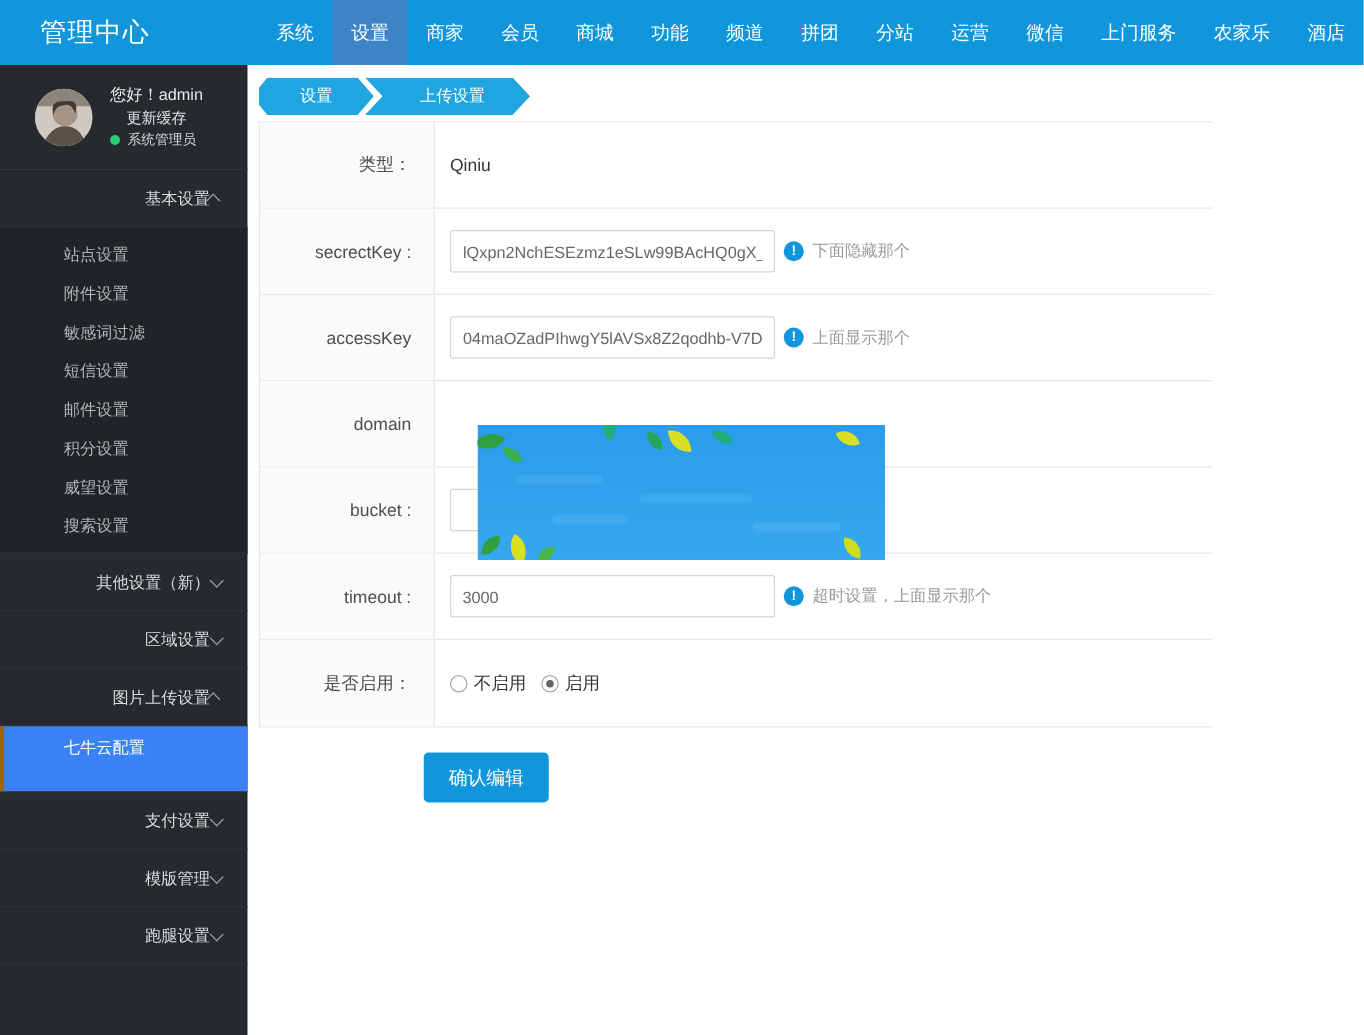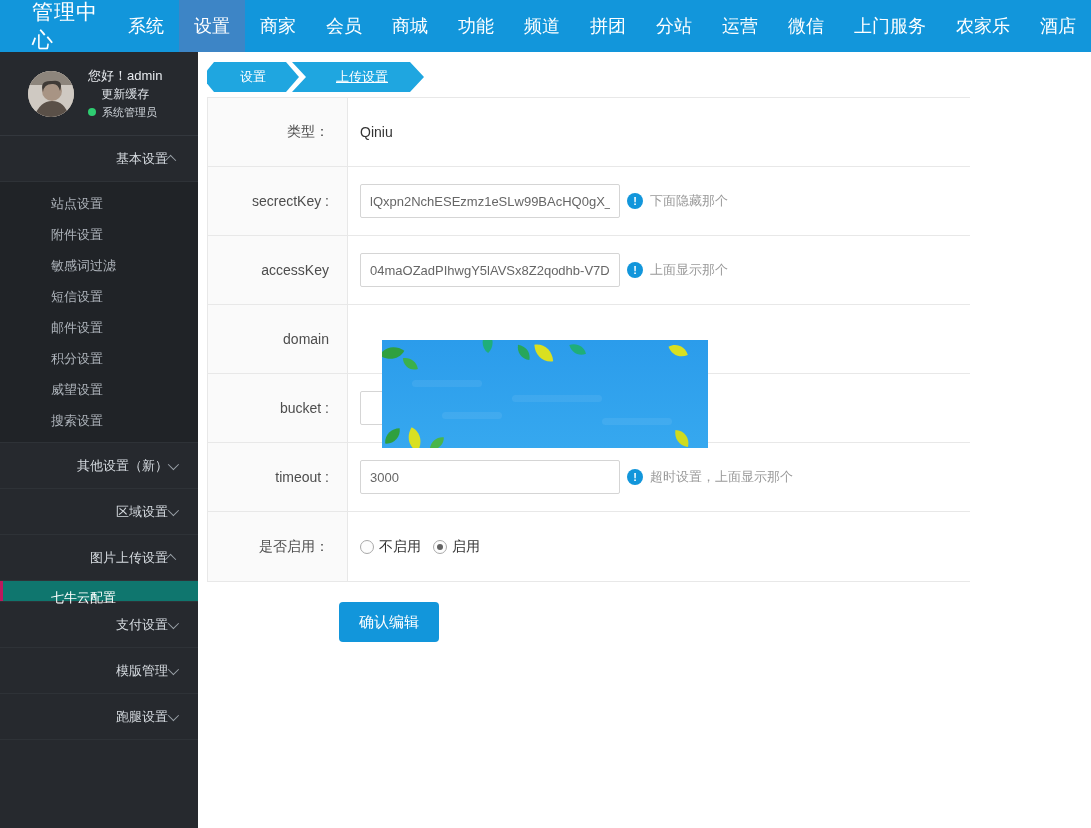--- a/index.html
+++ b/index.html
@@ -7,57 +7,57 @@
     font-family:"Liberation Sans","DejaVu Sans",sans-serif; background:#fff; }
   .stage { position:relative; width:1091px; height:828px; }
 
   
   .topbar { position:absolute; left:0; top:0; width:1091px; height:52px;
     background:#1296db; display:flex; align-items:stretch; z-index:30; }
   .brand { width:198px; display:flex; align-items:center; padding-left:32px;
     color:#fff; font-size:21px; font-weight:500; letter-spacing:1px; }
   .topnav { flex:1; display:flex; align-items:stretch; padding-left:12px; }
   .topnav-item { display:flex; align-items:center; padding:15px 15px; color:#fff;
-    font-size:18px; cursor:pointer; white-space:nowrap; }
+    font-size:15px; cursor:pointer; white-space:nowrap; }
   .topnav-item.active { background:#3d85c6; }
 
   
   .sidebar { position:absolute; left:0; top:52px; width:198px; height:776px;
     background:#26292e; z-index:20; }
   .user-panel { height:84px; display:flex; align-items:center; padding-left:28px;
     border-bottom:1px solid #33373d; }
   .avatar { width:46px; height:46px; border-radius:50%; overflow:hidden;
     flex:0 0 46px; background:#b9b2a9; }
   .user-meta { margin-left:14px; color:#e7eaee; font-size:13px; line-height:18px; text-align:center; }
   .user-meta .cache { font-size:12px; color:#dfe3e8; cursor:pointer; }
   .user-meta .role { font-size:11px; color:#cfd4da; display:flex; align-items:center; }
   .dot { width:8px; height:8px; border-radius:50%; background:#2ecc71;
     display:inline-block; margin-right:6px; }
   .side-section { height:46px; display:flex; align-items:center;
     padding:0 22px 0 30px; color:#d7dce1; font-size:13px; cursor:pointer;
     border-bottom:1px solid #2e3237; justify-content:flex-end; }
   .submenu { background:#202327; border-bottom:1px solid #2e3237; padding:6px 0; }
   .sub-item { height:31px; line-height:31px; padding-left:48px; font-size:13px;
     color:#aeb4bb; cursor:pointer; border-left:3px solid transparent; }
-  .sub-item.active { background:#0f766e; color:#fff; border-left:3px solid #be185d;
-    height:20px; line-height:34px; }
+  .sub-item.active { background:#3b82f6; color:#fff; border-left:3px solid #a16207;
+    height:52px; line-height:34px; }
   .chev { width:8px; height:8px; border-right:1.5px solid #9aa1a8;
     border-bottom:1.5px solid #9aa1a8; display:inline-block; }
   .chev.down { transform:rotate(45deg) translateY(-2px); }
   .chev.up { transform:rotate(-135deg) translateY(-2px); }
 
   
   .content { position:absolute; left:198px; top:52px; width:893px; height:776px; background:#fff; }
   .breadcrumb { display:flex; margin:10px 0 0 9px; height:30px; }
   .bc-chip { height:30px; line-height:30px; background:#1fa6e0; color:#fff;
     font-size:13px; cursor:pointer; position:relative; text-align:center; }
   .bc-chip.first { width:92px; z-index:2;
     clip-path:polygon(7px 0, calc(100% - 13px) 0, 100% 50%, calc(100% - 13px) 100%, 7px 100%, 0 72%, 0 28%); }
   .bc-chip.second { width:132px; margin-left:-7px; z-index:1; padding-left:8px;
-    clip-path:polygon(0 0, calc(100% - 14px) 0, 100% 50%, calc(100% - 14px) 100%, 0 100%, 14px 50%);text-decoration:underline; }
+    clip-path:polygon(0 0, calc(100% - 14px) 0, 100% 50%, calc(100% - 14px) 100%, 0 100%, 14px 50%); }
 
   .form-table { margin:5px 0 0 9px; width:763px; border:1px solid #e8e8e8; border-right:none; }
   .frow { display:flex; height:69px; border-bottom:1px solid #e8e8e8; }
   .frow:last-child { border-bottom:none; }
   .flabel { width:140px; background:#fafafa; border-right:1px solid #e8e8e8;
     display:flex; align-items:center; justify-content:flex-end; padding-right:18px;
     font-size:14px; color:#4d4d4d; flex:0 0 140px; }
   .fval { flex:1; display:flex; align-items:center; padding-left:12px;
     position:relative; font-size:14px; color:#333; }
   .tinput { width:260px; height:34px; border:1px solid #d5d5d5; border-radius:2px;

